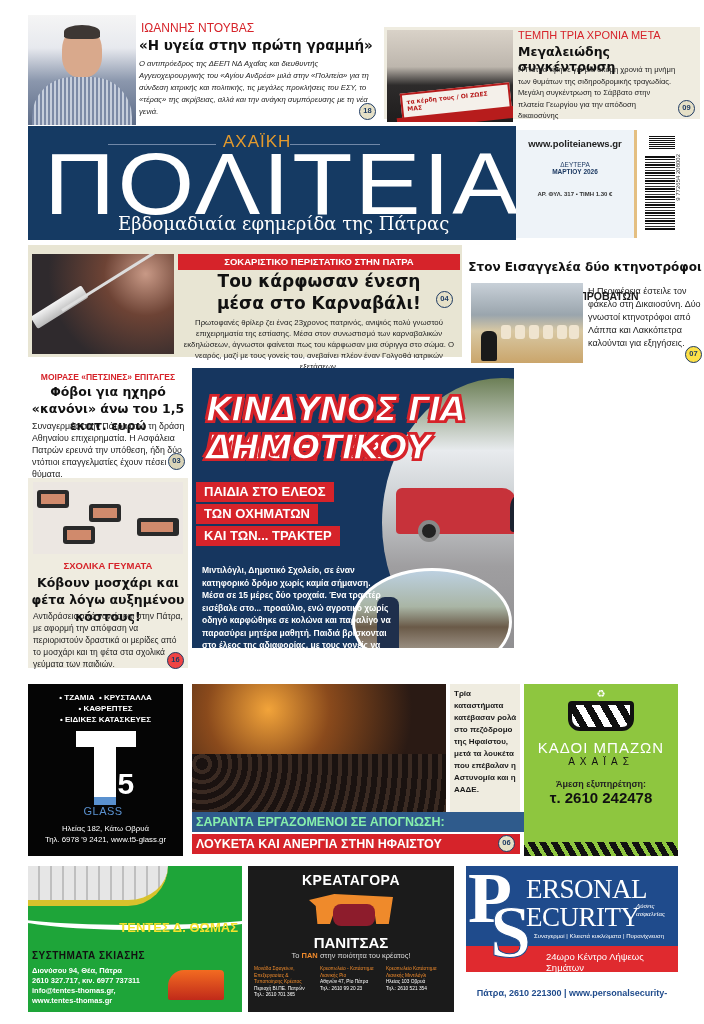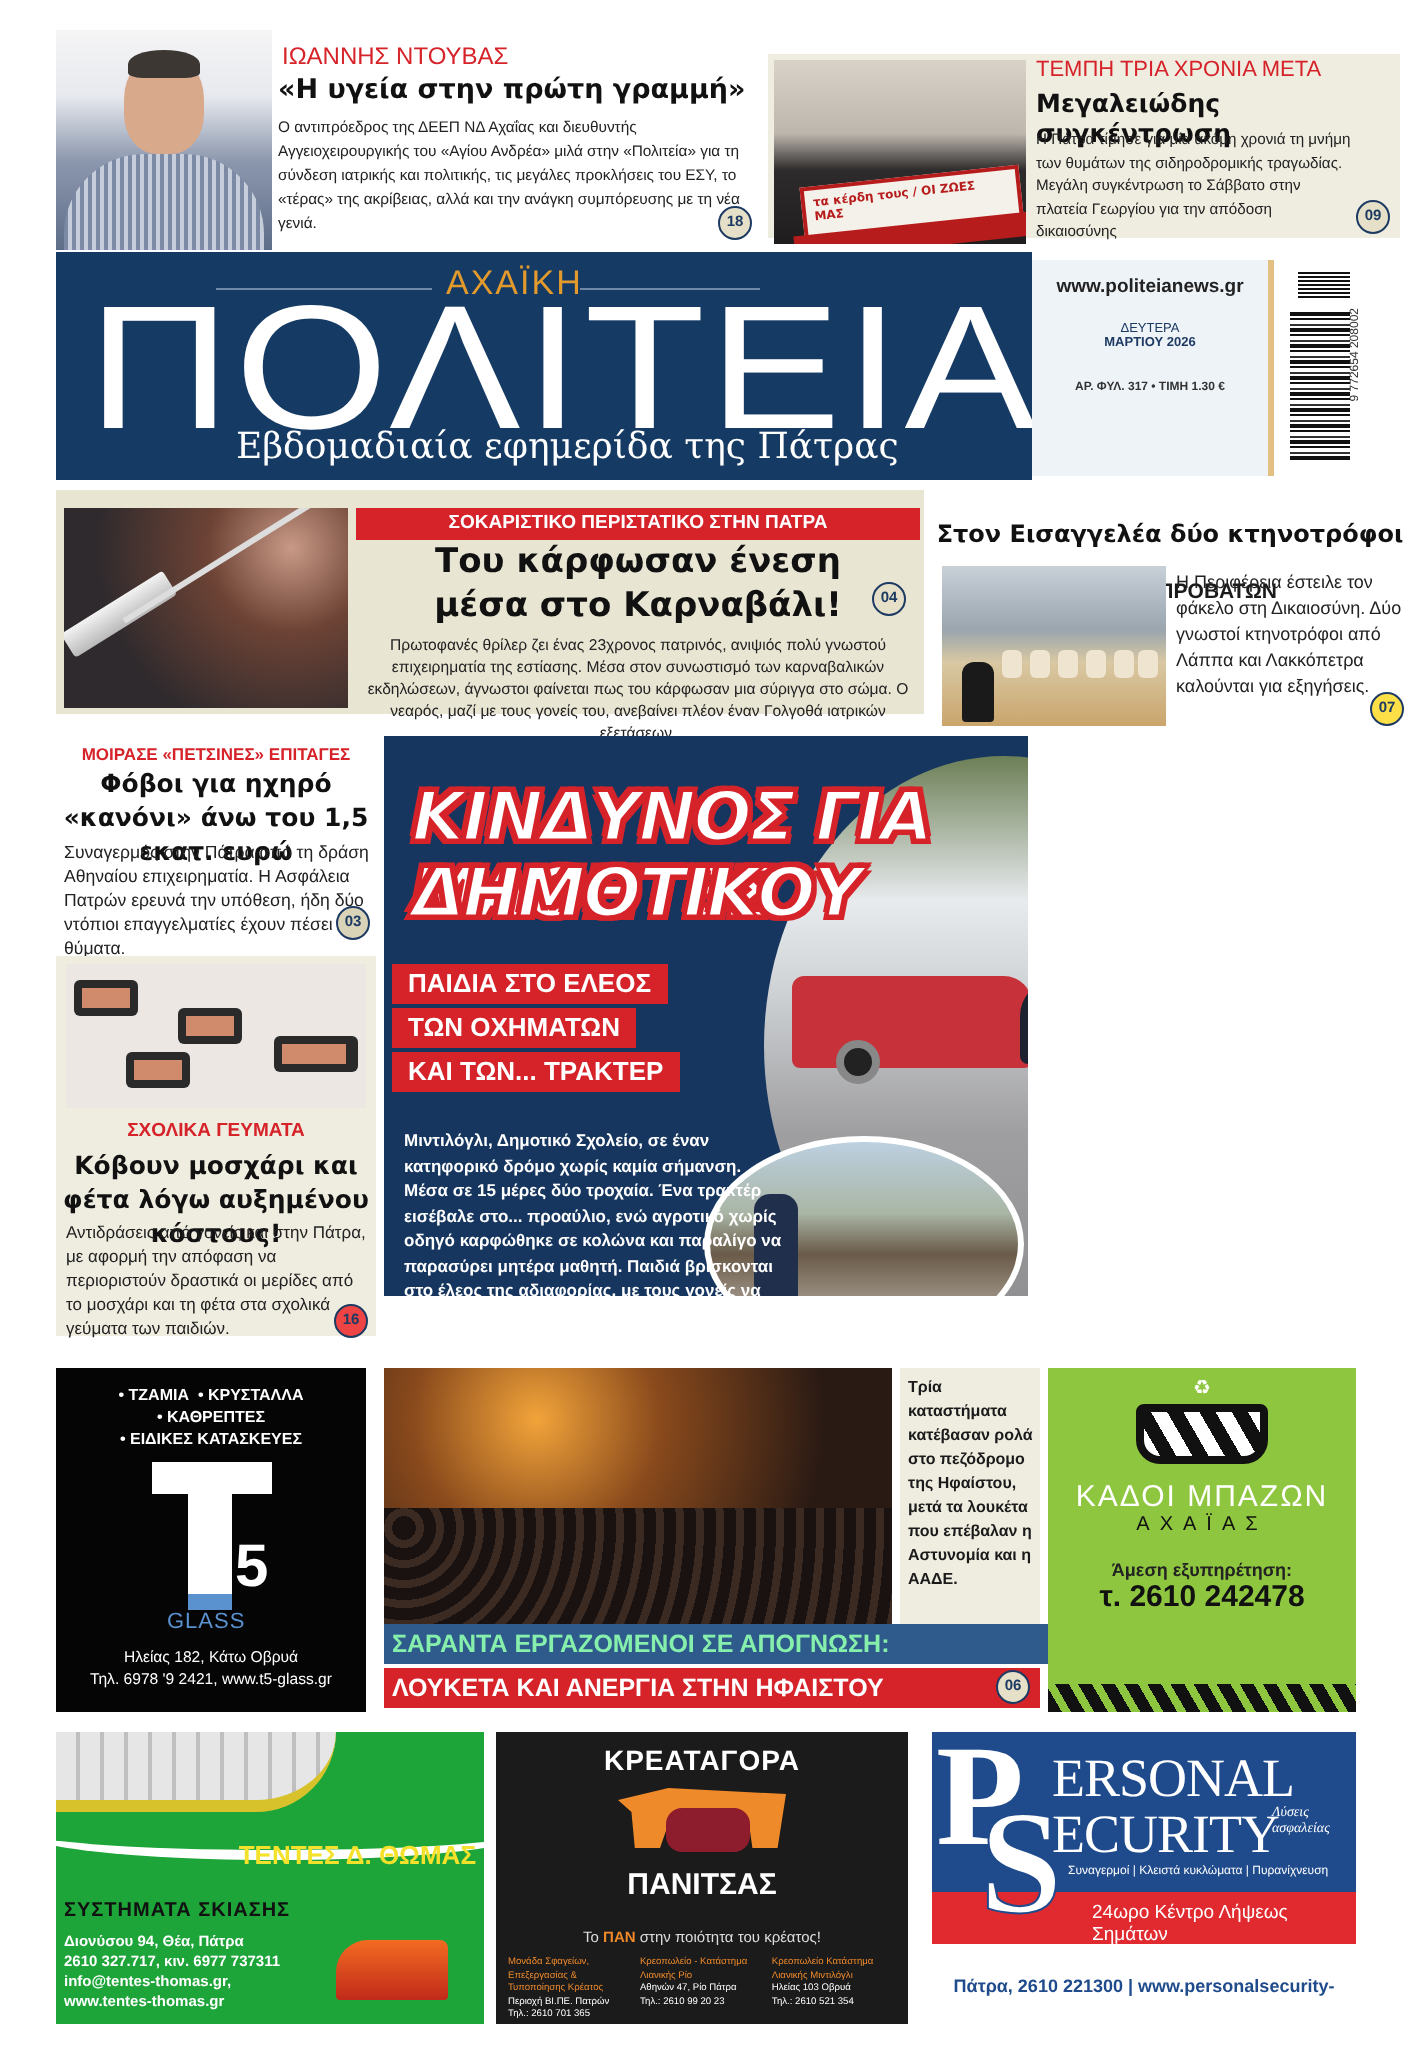--- a/index.html
+++ b/index.html
@@ -115,21 +115,21 @@
   #tentes-ad .systems { position:absolute; left:4px; top:84px; font-size:10px; font-weight:bold; color:#111; letter-spacing:0.5px; }
   #tentes-ad .contact { position:absolute; left:4px; top:100px; font-size:7.5px; line-height:10px; color:#fff; font-weight:bold; }
   #tentes-ad .product { position:absolute; left:140px; top:104px; width:56px; height:30px; background: linear-gradient(180deg,#f36b21,#c02a1a); border-radius:16px 4px 2px 2px; }
 
   #kreatagora-ad { left: 248px; top: 866px; width: 206px; height: 146px; background:#1b1b1b; color:#fff; text-align:center; font-family:"Liberation Sans",sans-serif; overflow:hidden; }
   #kreatagora-ad .top { margin-top:6px; font-size:14px; font-weight:bold; letter-spacing:0.5px; }
   #kreatagora-ad .animals { position:relative; margin:6px auto 0; width:84px; height:36px; }
   #kreatagora-ad .animals .cow { position:absolute; left:0; top:0; width:84px; height:30px; background:#ef8a2b; clip-path: polygon(0 20%,30% 0,100% 10%,95% 100%,80% 100%,78% 60%,30% 60%,25% 100%,10% 100%,8% 40%); }
   #kreatagora-ad .animals .pig { position:absolute; left:24px; top:10px; width:42px; height:22px; background:#8d1c2c; border-radius:8px; }
   #kreatagora-ad .brand { margin-top:4px; font-size:15px; font-weight:bold; }
-  #kreatagora-ad .slogan { font-size:7.5px; margin-top:13px; color:#ddd; }
+  #kreatagora-ad .slogan { font-size:7.5px; margin-top:0; color:#ddd; }
   #kreatagora-ad .slogan b { color:#ef8a2b; }
   #kreatagora-ad .shops { display:flex; justify-content:space-between; padding:6px 6px 0; text-align:left; }
   #kreatagora-ad .shop { width:32%; font-size:4.8px; line-height:6.5px; }
   #kreatagora-ad .shop .n { color:#ef8a2b; }
 
   #ps-ad { left: 466px; top: 866px; width: 212px; height: 146px; background:#fff; overflow:hidden; font-family:"Liberation Serif",serif; }
   #ps-ad .blue { position:absolute; left:0; top:0; width:212px; height:80px; background:#1f4b8c; }
   #ps-ad .red { position:absolute; left:0; top:80px; width:212px; height:26px; background:#e02a2f; }
   #ps-ad .bigP { position:absolute; left:2px; top:-8px; font-size:72px; color:#fff; font-weight:bold; line-height:80px; }
   #ps-ad .bigS { position:absolute; left:24px; top:26px; font-size:74px; color:#fff; font-weight:bold; line-height:80px; -webkit-text-stroke:1px #1f4b8c; }
@@ -143,21 +143,21 @@
 </head>
 <body>
 
 <div class="abs" id="photo-person">
   <div class="shirt"></div>
     <div class="head"></div>
     <div class="hair"></div>
 </div>
 <div class="abs kicker-red" style="left:141px; top:21px; font-size:12px;">ΙΩΑΝΝΗΣ ΝΤΟΥΒΑΣ</div>
 <div class="abs hl" style="left:139px; top:37px; font-size:13.5px;">«Η υγεία στην πρώτη γραμμή»</div>
-<div class="abs body-text" style="left:139px; top:58px; width:235px; font-size:7.7px; line-height:12px;">Ο αντιπρόεδρος της ΔΕΕΠ ΝΔ Αχαΐας και διευθυντής Αγγειοχειρουργικής του «Αγίου Ανδρέα» μιλά στην «Πολιτεία» για τη σύνδεση ιατρικής και πολιτικής, τις μεγάλες προκλήσεις του ΕΣΥ, το «τέρας» της ακρίβειας, αλλά και την ανάγκη συμπόρευσης με τη νέα γενιά.</div>
+<div class="abs body-text" style="left:139px; top:58px; width:235px; font-size:7.7px; line-height:12px;font-style:italic;">Ο αντιπρόεδρος της ΔΕΕΠ ΝΔ Αχαΐας και διευθυντής Αγγειοχειρουργικής του «Αγίου Ανδρέα» μιλά στην «Πολιτεία» για τη σύνδεση ιατρικής και πολιτικής, τις μεγάλες προκλήσεις του ΕΣΥ, το «τέρας» της ακρίβειας, αλλά και την ανάγκη συμπόρευσης με τη νέα γενιά.</div>
 <div class="badge light" style="left:359px; top:103px;">18</div>
 
 <div class="abs" id="top-right"></div>
 <div class="abs" id="photo-tempi">
   <div class="banner">
       <span>τα κέρδη τους / ΟΙ ΖΩΕΣ ΜΑΣ</span>
     </div>
   <div class="banner2"></div>
 </div>
 <div class="abs kicker-red" style="left:518px; top:29px; font-size:11px;">ΤΕΜΠΗ ΤΡΙΑ ΧΡΟΝΙΑ ΜΕΤΑ</div>

